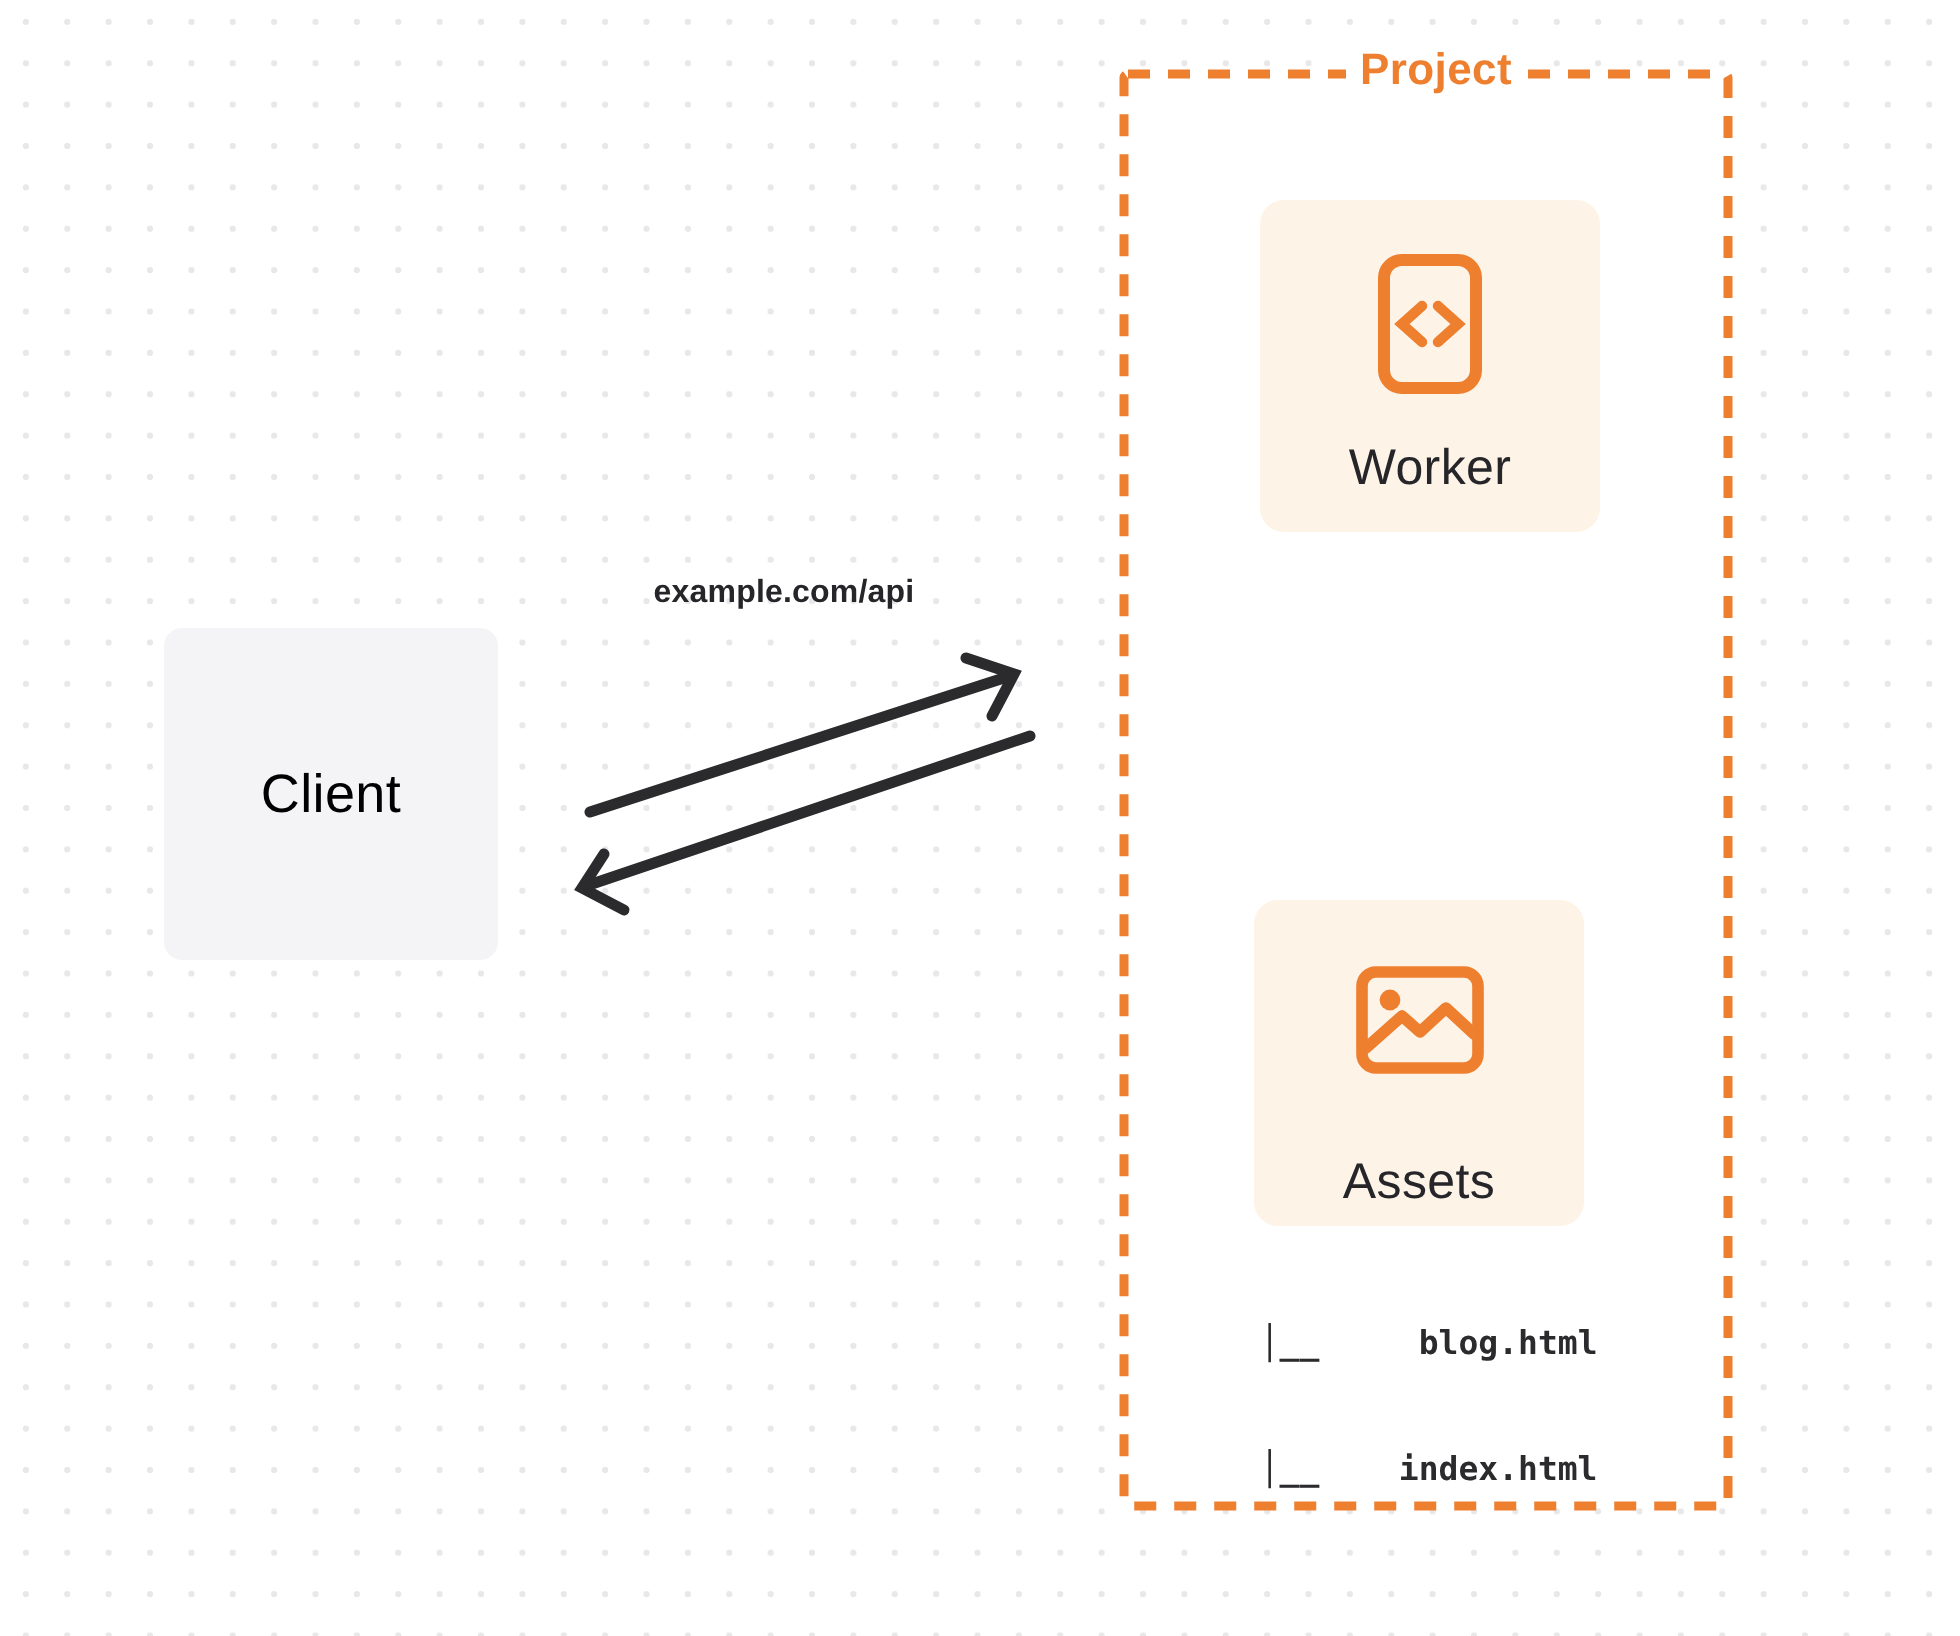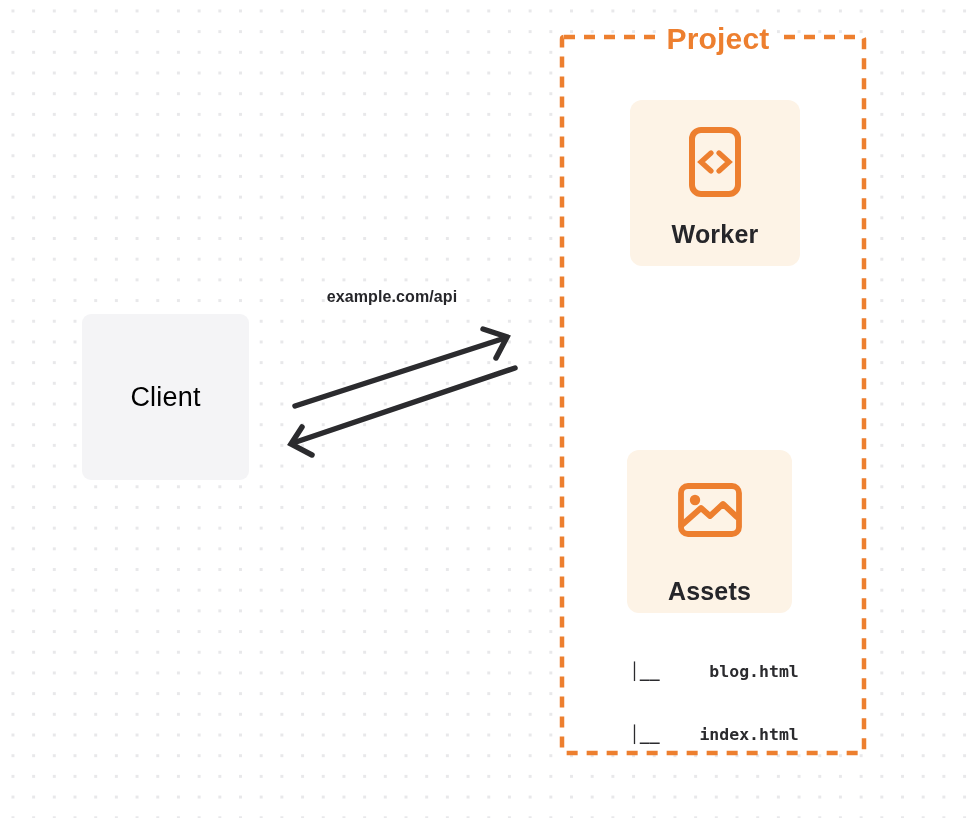--- a/index.html
+++ b/index.html
@@ -31,31 +31,31 @@
     text-align: center; font-size: 16px; font-weight: bold; color: #26262a;
     z-index: 2; letter-spacing: 0.1px;
   }
 
   .project-title {
     position: absolute; left: 566px; top: 22px; width: 304px;
     text-align: center; z-index: 3;
   }
   .project-title span {
     display: inline-block; padding: 0 7px; background: #ffffff;
-    font-size: 30px; font-weight: 800; color: #ed7f2f; letter-spacing: 0.2px;
+    font-size: 22px; font-weight: 800; color: #ed7f2f; letter-spacing: 0.2px;
   }
 
   .node {
     position: absolute; z-index: 2;
     background: #fdf3e6; border-radius: 12px;
     display: flex; flex-direction: column; align-items: center;
   }
   .node-worker { left: 630px; top: 100px; width: 170px; height: 166px; padding-top: 27px; box-sizing: border-box; }
   .node-assets { left: 627px; top: 450px; width: 165px; height: 163px; padding-top: 33px; box-sizing: border-box; }
-  .node .node-label { font-size: 25px; font-weight: bold; color: #26262a; letter-spacing: 0.2px; }
+  .node .node-label { font-size: 25px; font-weight: normal; color: #26262a; letter-spacing: 0.2px; }
   .node-worker .node-label { margin-top: 23px; }
   .node-assets .node-label { margin-top: 40px; }
 
   .file-tree {
     position: absolute; left: 610px; top: 619px; z-index: 2;
     font-family: "DejaVu Sans Mono", monospace;
     font-size: 16.5px; line-height: 21px; font-weight: 600;
     color: #2b2b2e; white-space: pre;
   }
 </style>

